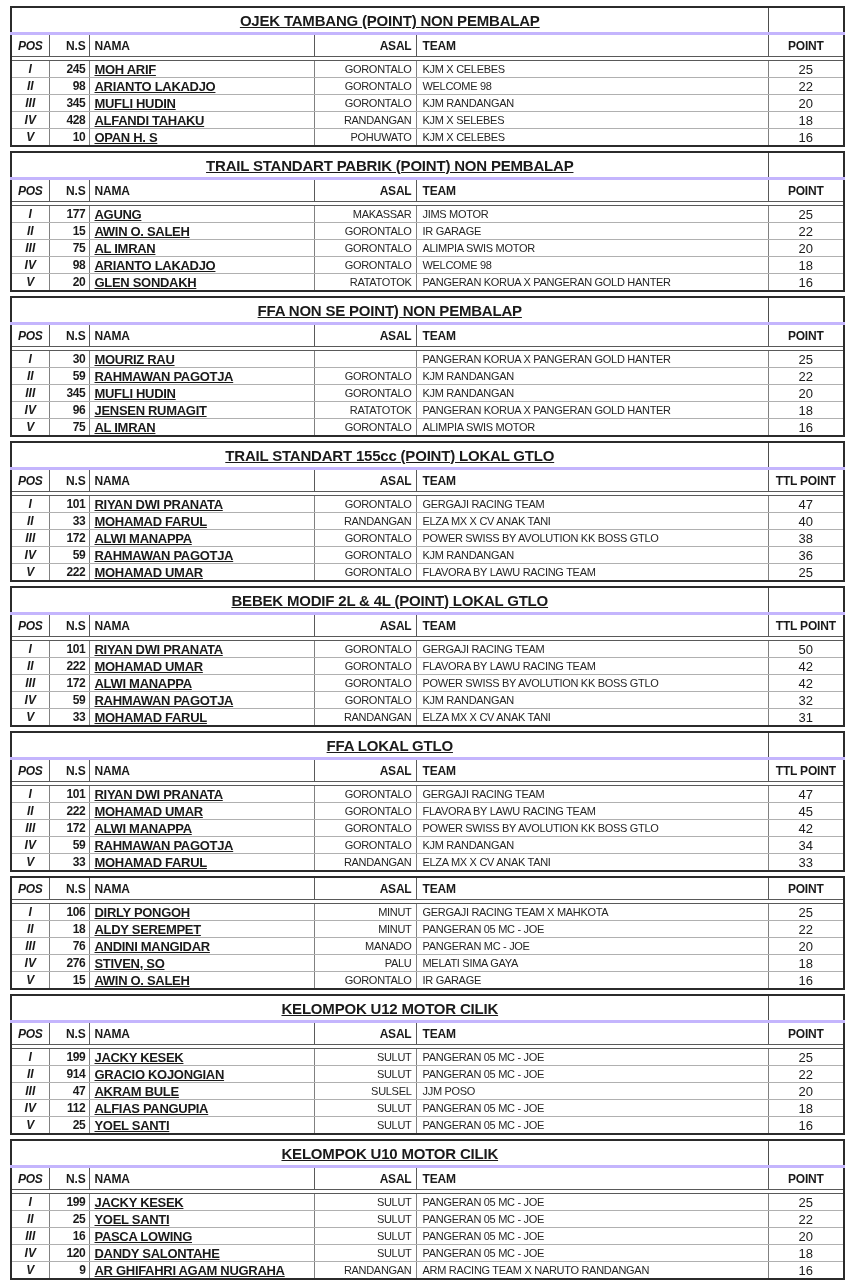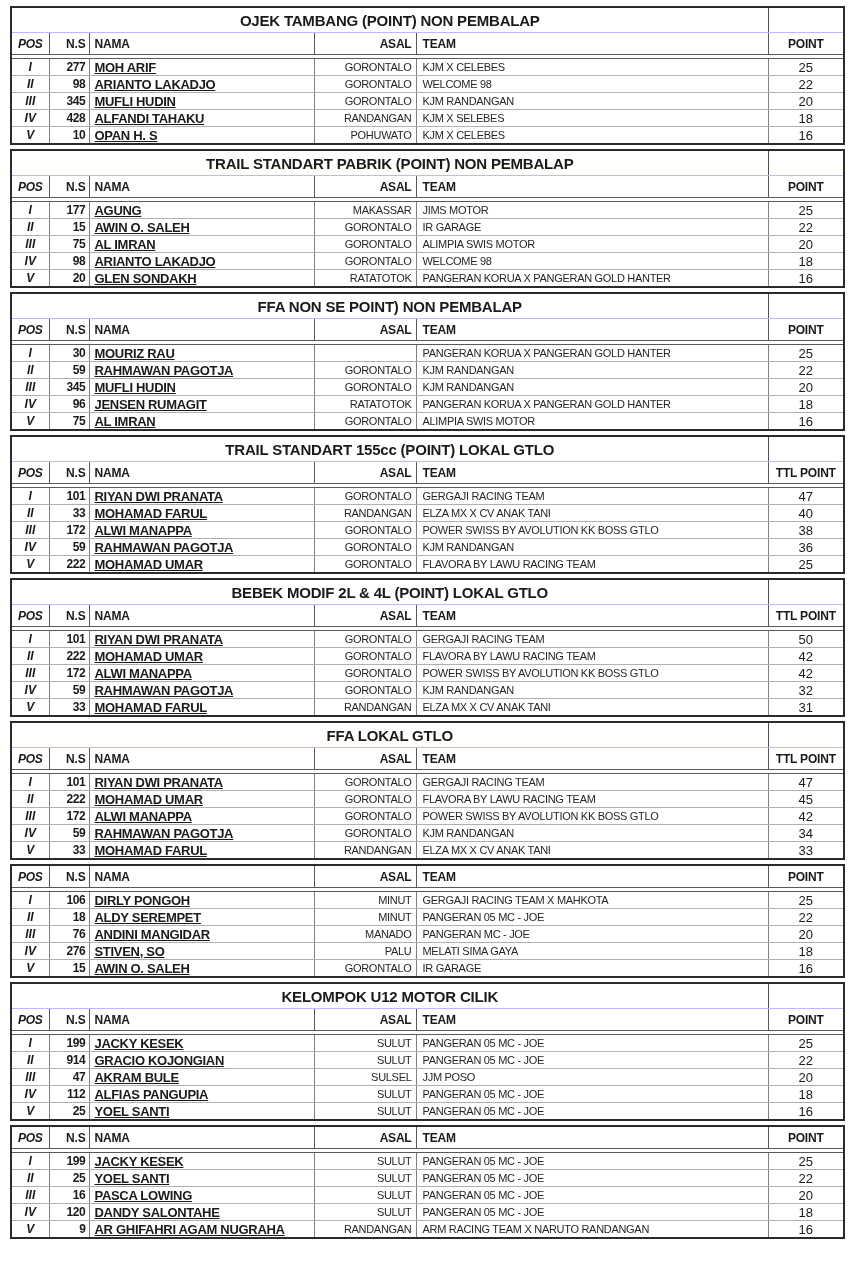--- a/index.html
+++ b/index.html
@@ -30,21 +30,21 @@
   col.c-point { width: 76px;  }
 
   td {
     overflow: hidden;
     white-space: nowrap;
     padding: 0;
     vertical-align: middle;
   }
 
   
-  .title-row td { border-bottom: 1px solid #c4b5fd; }
+  .title-row td { border-bottom: 3px solid #c4b5fd; text-decoration: underline; }
   .title-cell {
     height: 24px;
     text-align: center;
     font-weight: bold;
     font-size: 15px;
     letter-spacing: -0.2px;
   }
   .title-point-cell { border-left: 1px solid #4d4d4d; }
 
   
@@ -104,21 +104,21 @@
         <td class="h-asal">ASAL</td>
         <td class="h-team">TEAM</td>
         <td class="h-point">POINT</td>
       </tr>
       <tr class="thin-row">
         <td colspan="6"></td>
       </tr>
 
     <tr class="data-row">
         <td class="d-pos">I</td>
-        <td class="d-ns">277</td>
+        <td class="d-ns">245</td>
         <td class="d-nama">MOH ARIF</td>
         <td class="d-asal">GORONTALO</td>
         <td class="d-team">KJM X CELEBES</td>
         <td class="d-point">25</td>
       </tr>
         <tr class="data-row">
         <td class="d-pos">II</td>
         <td class="d-ns">98</td>
         <td class="d-nama">ARIANTO LAKADJO</td>
         <td class="d-asal">GORONTALO</td>
@@ -634,20 +634,24 @@
   <table class="res">
     <colgroup>
       <col class="c-pos">
         <col class="c-ns">
         <col class="c-nama">
         <col class="c-asal">
         <col class="c-team">
         <col class="c-point">
     </colgroup>
     <tbody>
+      <tr class="title-row">
+        <td class="title-cell" colspan="5">KELOMPOK U10 MOTOR CILIK</td>
+        <td class="title-point-cell"></td>
+      </tr>
       <tr class="head-row">
         <td class="h-pos">POS</td>
         <td class="h-ns">N.S</td>
         <td class="h-nama">NAMA</td>
         <td class="h-asal">ASAL</td>
         <td class="h-team">TEAM</td>
         <td class="h-point">POINT</td>
       </tr>
       <tr class="thin-row">
         <td colspan="6"></td>

